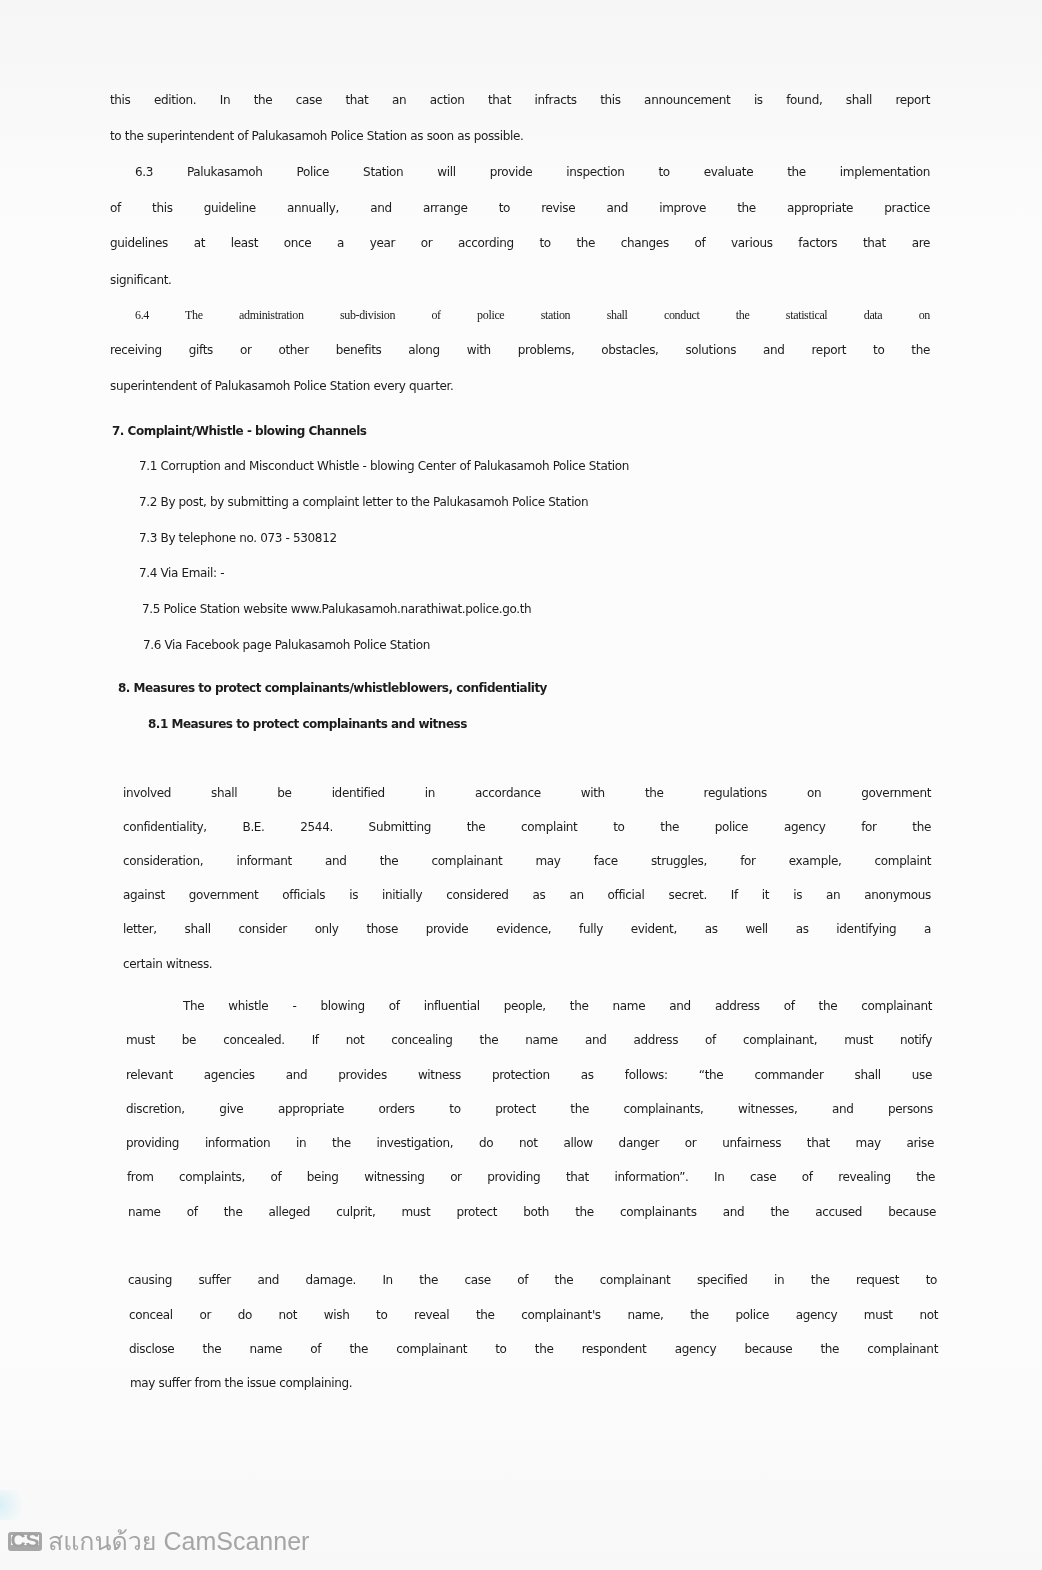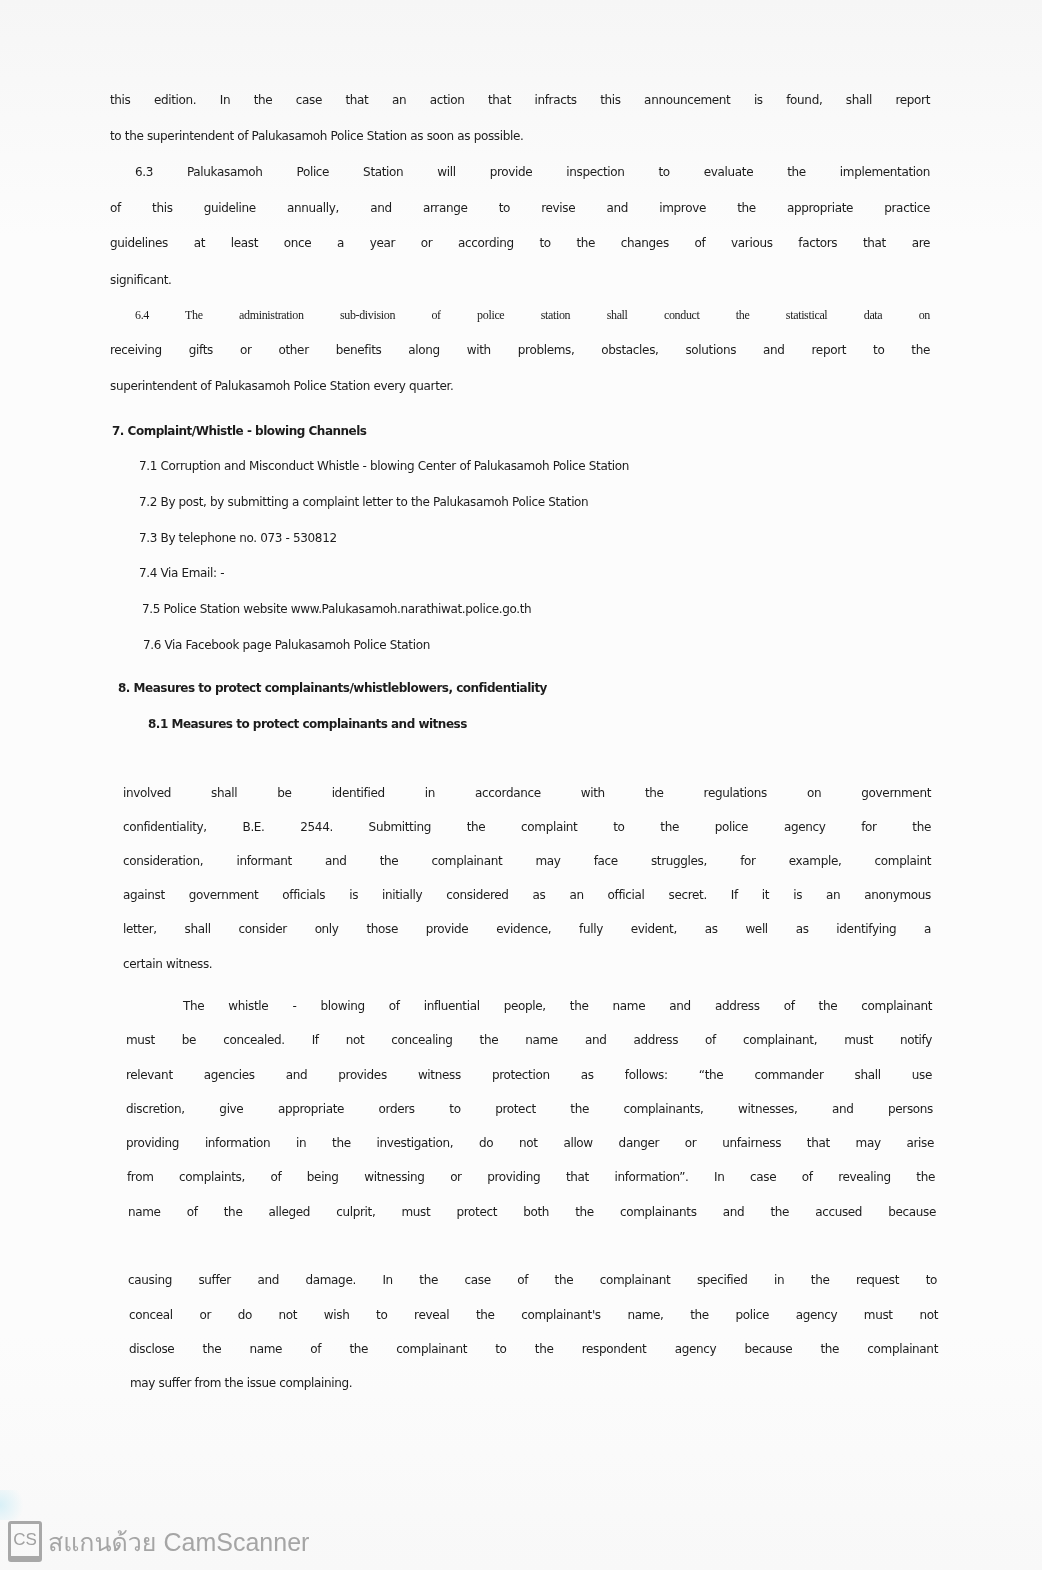--- a/index.html
+++ b/index.html
@@ -9,22 +9,22 @@
     font-family: "DejaVu Sans", "Liberation Sans", sans-serif;
     color: #1c1c1c;
     position: relative;
   }
   .page { position: absolute; left: 0; top: 0; width: 1042px; height: 1570px;
     background: linear-gradient(180deg, #f6f6f6 0%, #fcfcfc 15%, #fcfcfc 85%, #f8f8f8 100%); }
   .line { position: absolute; font-size: 12px; line-height: 26px; white-space: nowrap; letter-spacing: -0.35px; }
   .just { text-align: justify; text-align-last: justify; white-space: normal; }
   .bold { font-weight: bold; letter-spacing: -0.5px; }
   .footer { position: absolute; left: 8px; top: 1521px; display: flex; align-items: center; gap: 6px; color: #9a9a9a; }
-  .cs-logo { width: 34px; height: 41px; border: 3px solid #a8a8a8; border-radius: 3px; box-sizing: border-box;
-    display: flex; align-items: center; justify-content: center; font-weight: normal; font-size: 17px; color: #a0a0a0;
+  .cs-logo { width: 34px; height: 19px; border: 3px solid #a8a8a8; border-radius: 3px; box-sizing: border-box;
+    display: flex; align-items: center; justify-content: center; font-weight: bold; font-size: 21px; color: #a0a0a0;
     font-family: "Liberation Sans", sans-serif; border-bottom-width: 6px; }
   .footer-text { font-size: 25px; font-family: "Liberation Sans", sans-serif; color: #a5a5a5; }
   .corner-smudge { position: absolute; left: 0; top: 1490px; width: 30px; height: 30px;
     background: radial-gradient(circle at 0 50%, #d8f0f7 0%, rgba(230,245,250,0) 70%); }
 </style>
 </head>
 <body>
 
 <div class="page">
 

